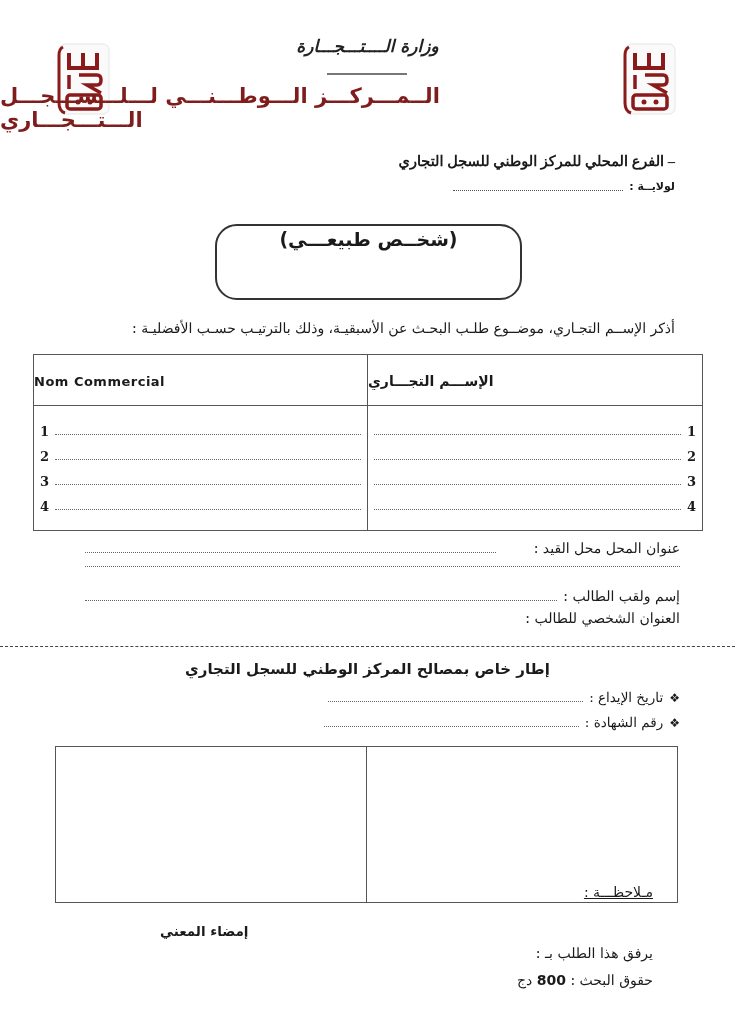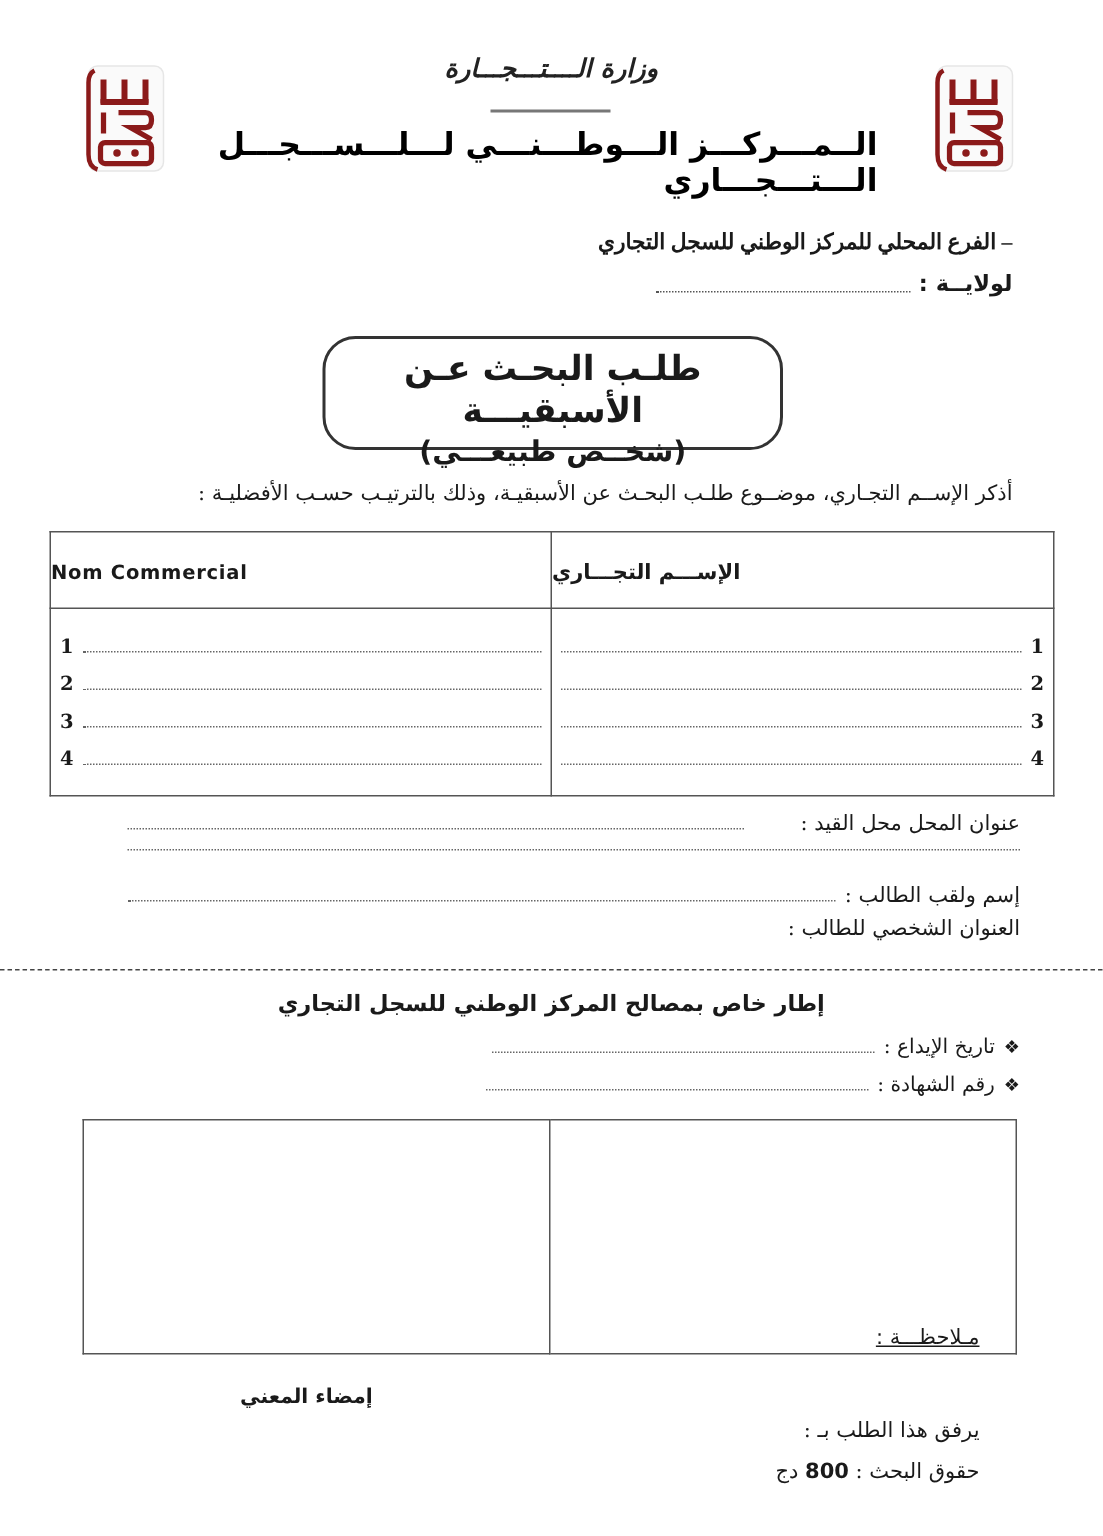--- a/index.html
+++ b/index.html
@@ -5,27 +5,27 @@
   html, body { margin: 0; padding: 0; background: #ffffff; }
   body { width: 735px; height: 1024px; position: relative; overflow: hidden;
          font-family: "DejaVu Serif", serif; color: #1a1a1a; }
   .abs { position: absolute; }
   .logo { position: absolute; width: 54px; height: 72px; top: 43px; }
   .logo svg { width: 100%; height: 100%; }
   .ministry { top: 36px; left: 0; width: 735px; text-align: center; direction: rtl;
               font-family: "DejaVu Sans", sans-serif; font-weight: bold; font-style: italic;
               font-size: 17px; color: #222; }
   .rule-top { top: 73px; left: 327px; width: 80px; height: 0; border-top: 2px solid #777; }
-  .center-name { top: 84px; left: 0; width: 585px; text-align: right; direction: rtl;
+  .center-name { top: 84px; left: 0; width: 585px; text-align: left; direction: rtl;
                  font-family: "DejaVu Sans", sans-serif; font-weight: bold; font-size: 21px;
-                 letter-spacing: 1px; color: #000000; }
+                 letter-spacing: 1px; color: #7f1d1d; }
   .branch { top: 153px; right: 60px; direction: rtl; font-family: Liberation Serif, serif;
             font-weight: bold; font-size: 14.5px; margin-left: 26px; }
   .wilaya { top: 180px; right: 60px; direction: rtl; font-family: "DejaVu Sans", sans-serif;
-            font-weight: bold; font-size: 15px; display: flex; align-items: center; gap: 6px; }
+            font-weight: bold; font-size: 11px; display: flex; align-items: flex-start; gap: 6px; }
   .dots { display: inline-block; border-bottom: 1px dotted #555; height: 10px; }
   .title-box { top: 224px; left: 215px; width: 303px; height: 72px; border: 2px solid #333;
                border-radius: 22px; text-align: center; direction: rtl;
                font-family: "DejaVu Sans", sans-serif; font-weight: bold; }
   .title-box .t1 { font-size: 23px; margin-top: 6px; line-height: 28px; }
   .title-box .t2 { font-size: 19px; line-height: 26px; }
   .instr { top: 320px; right: 60px; direction: rtl; font-size: 14px; }
   table.grid { position: absolute; border-collapse: collapse; }
   .t1tab { top: 354px; left: 33px; width: 670px; height: 177px; border: 1.5px solid #555; }
   .t1tab td { border: 1.5px solid #555; vertical-align: top; padding: 0; }
@@ -97,21 +97,20 @@
 <div class="abs rule-top"></div>
 <div class="abs center-name">الــمـــركـــز الـــوطـــنـــي لـــلـــســـجـــل الـــتـــجـــاري</div>
 
 <div class="abs branch">– الفرع المحلي للمركز الوطني للسجل التجاري</div>
 <div class="abs wilaya">
   <span>لولايــة :</span>
   <span class="dots" style="width:170px;"></span>
 </div>
 
 <div class="abs title-box">
-  <div class="t1">طلـب البحـث عـن الأسبقيـــة</div>
   <div class="t2">(شخــص طبيعـــي)</div>
 </div>
 
 <div class="abs instr">أذكر الإســم التجـاري، موضــوع طلـب البحـث عن الأسبقيـة، وذلك بالترتيـب حسـب الأفضليـة :</div>
 
 <table class="grid t1tab">
   <tbody>
       <tr class="hdr">
     <td style="width:333px;">
       <span class="hdr-fr">Nom Commercial</span>

